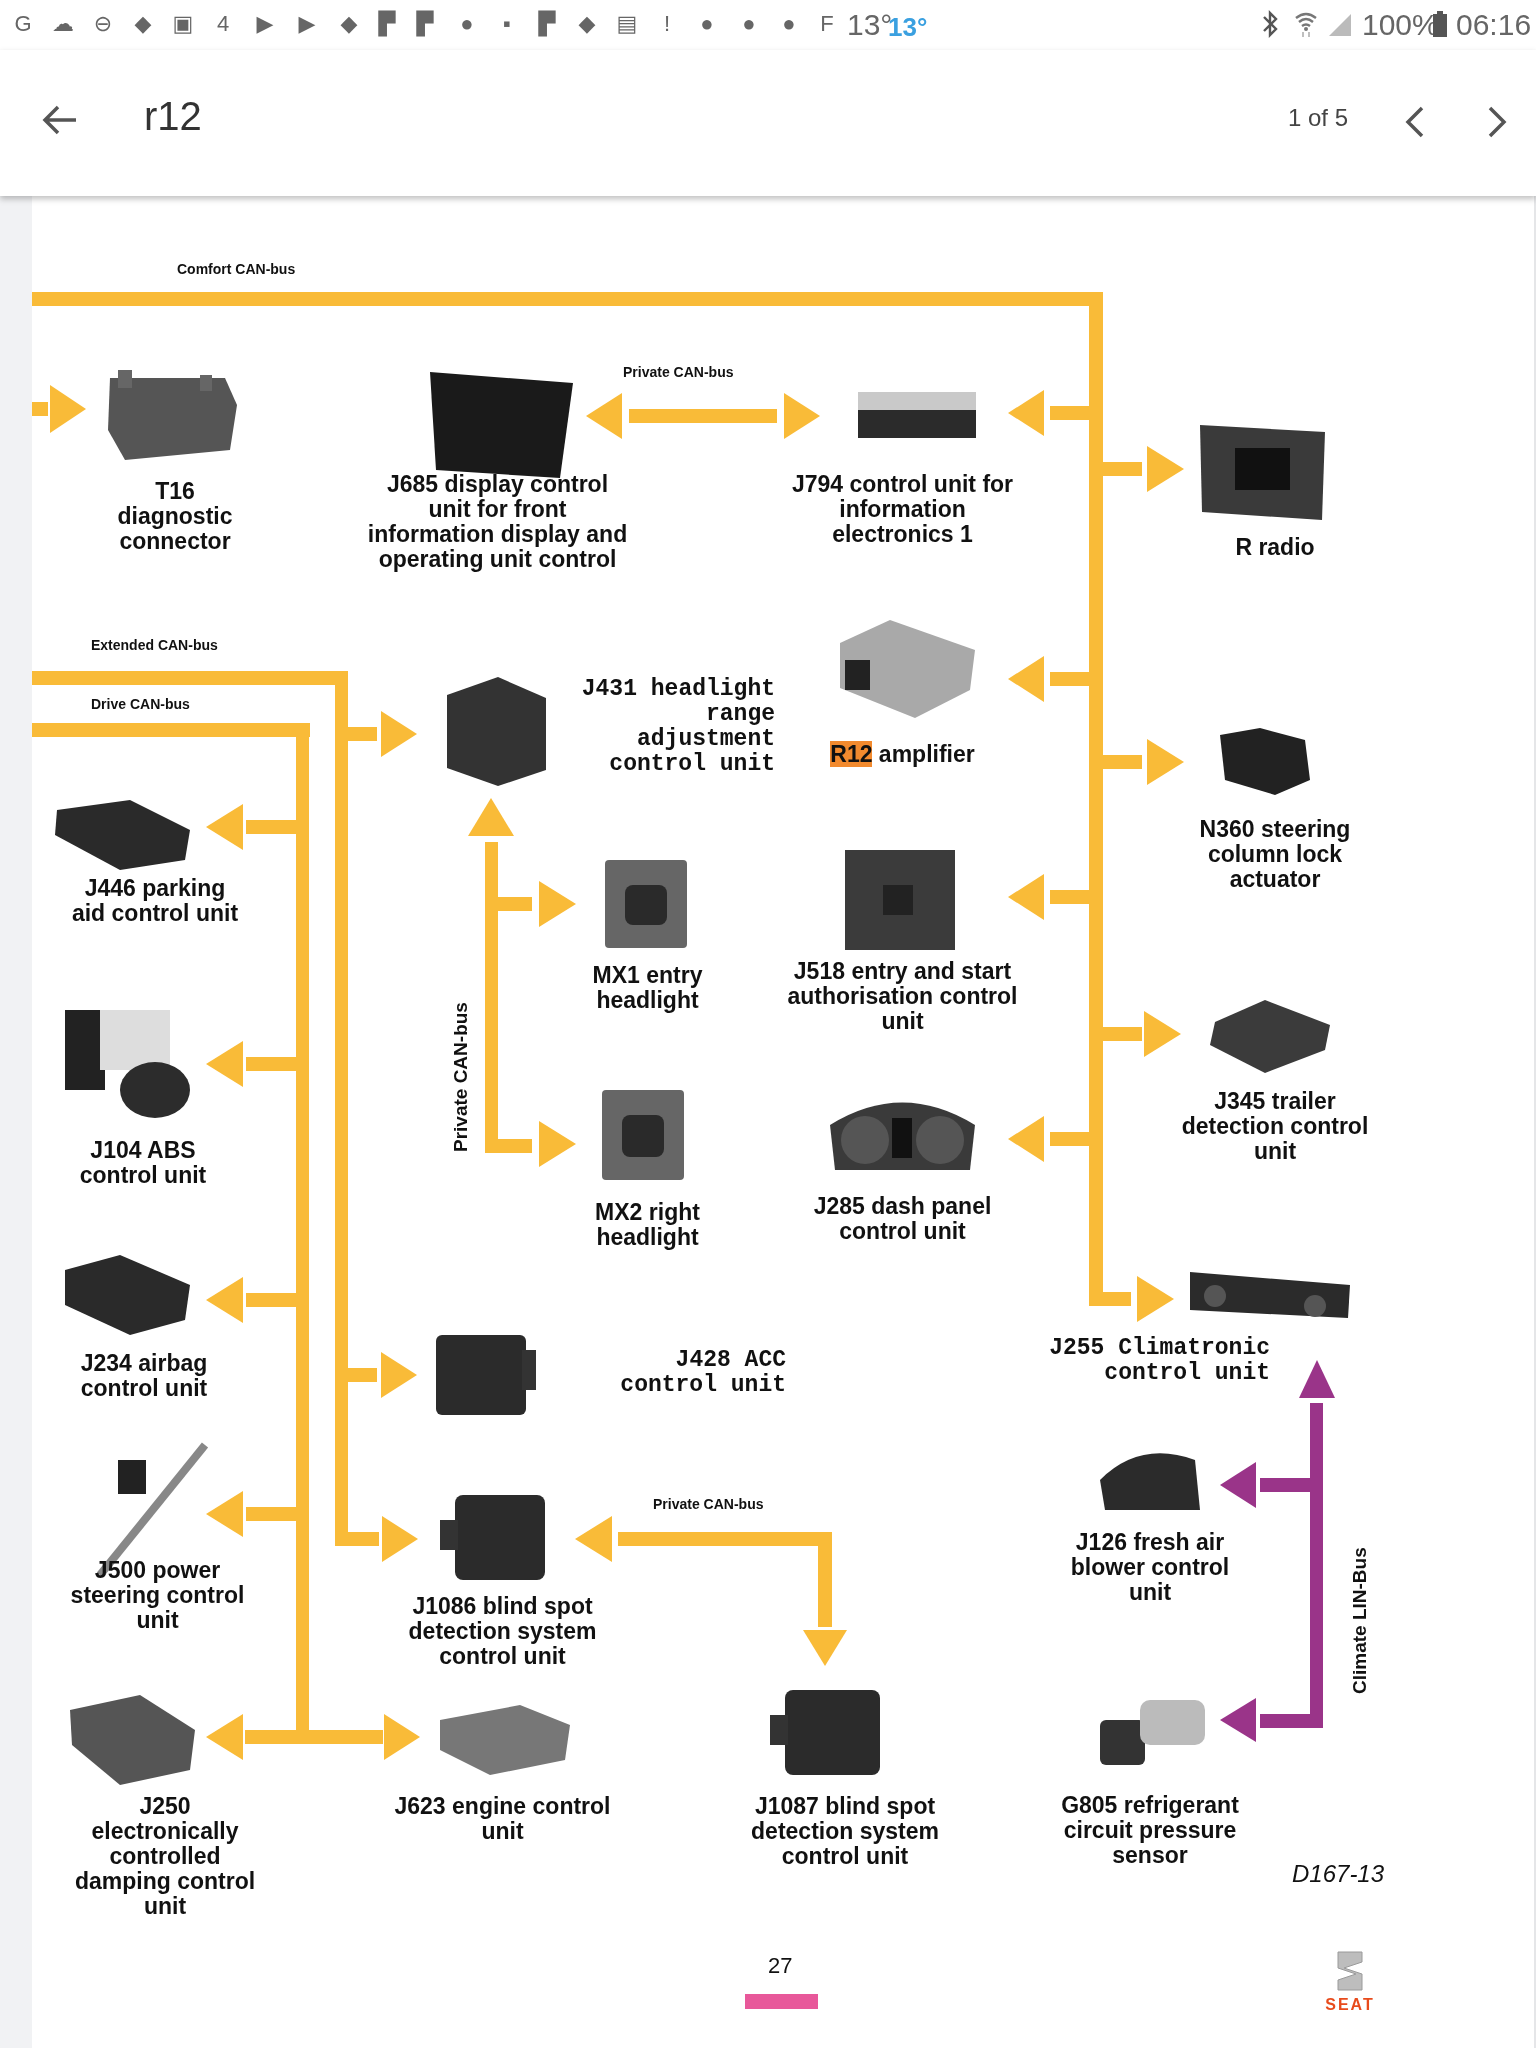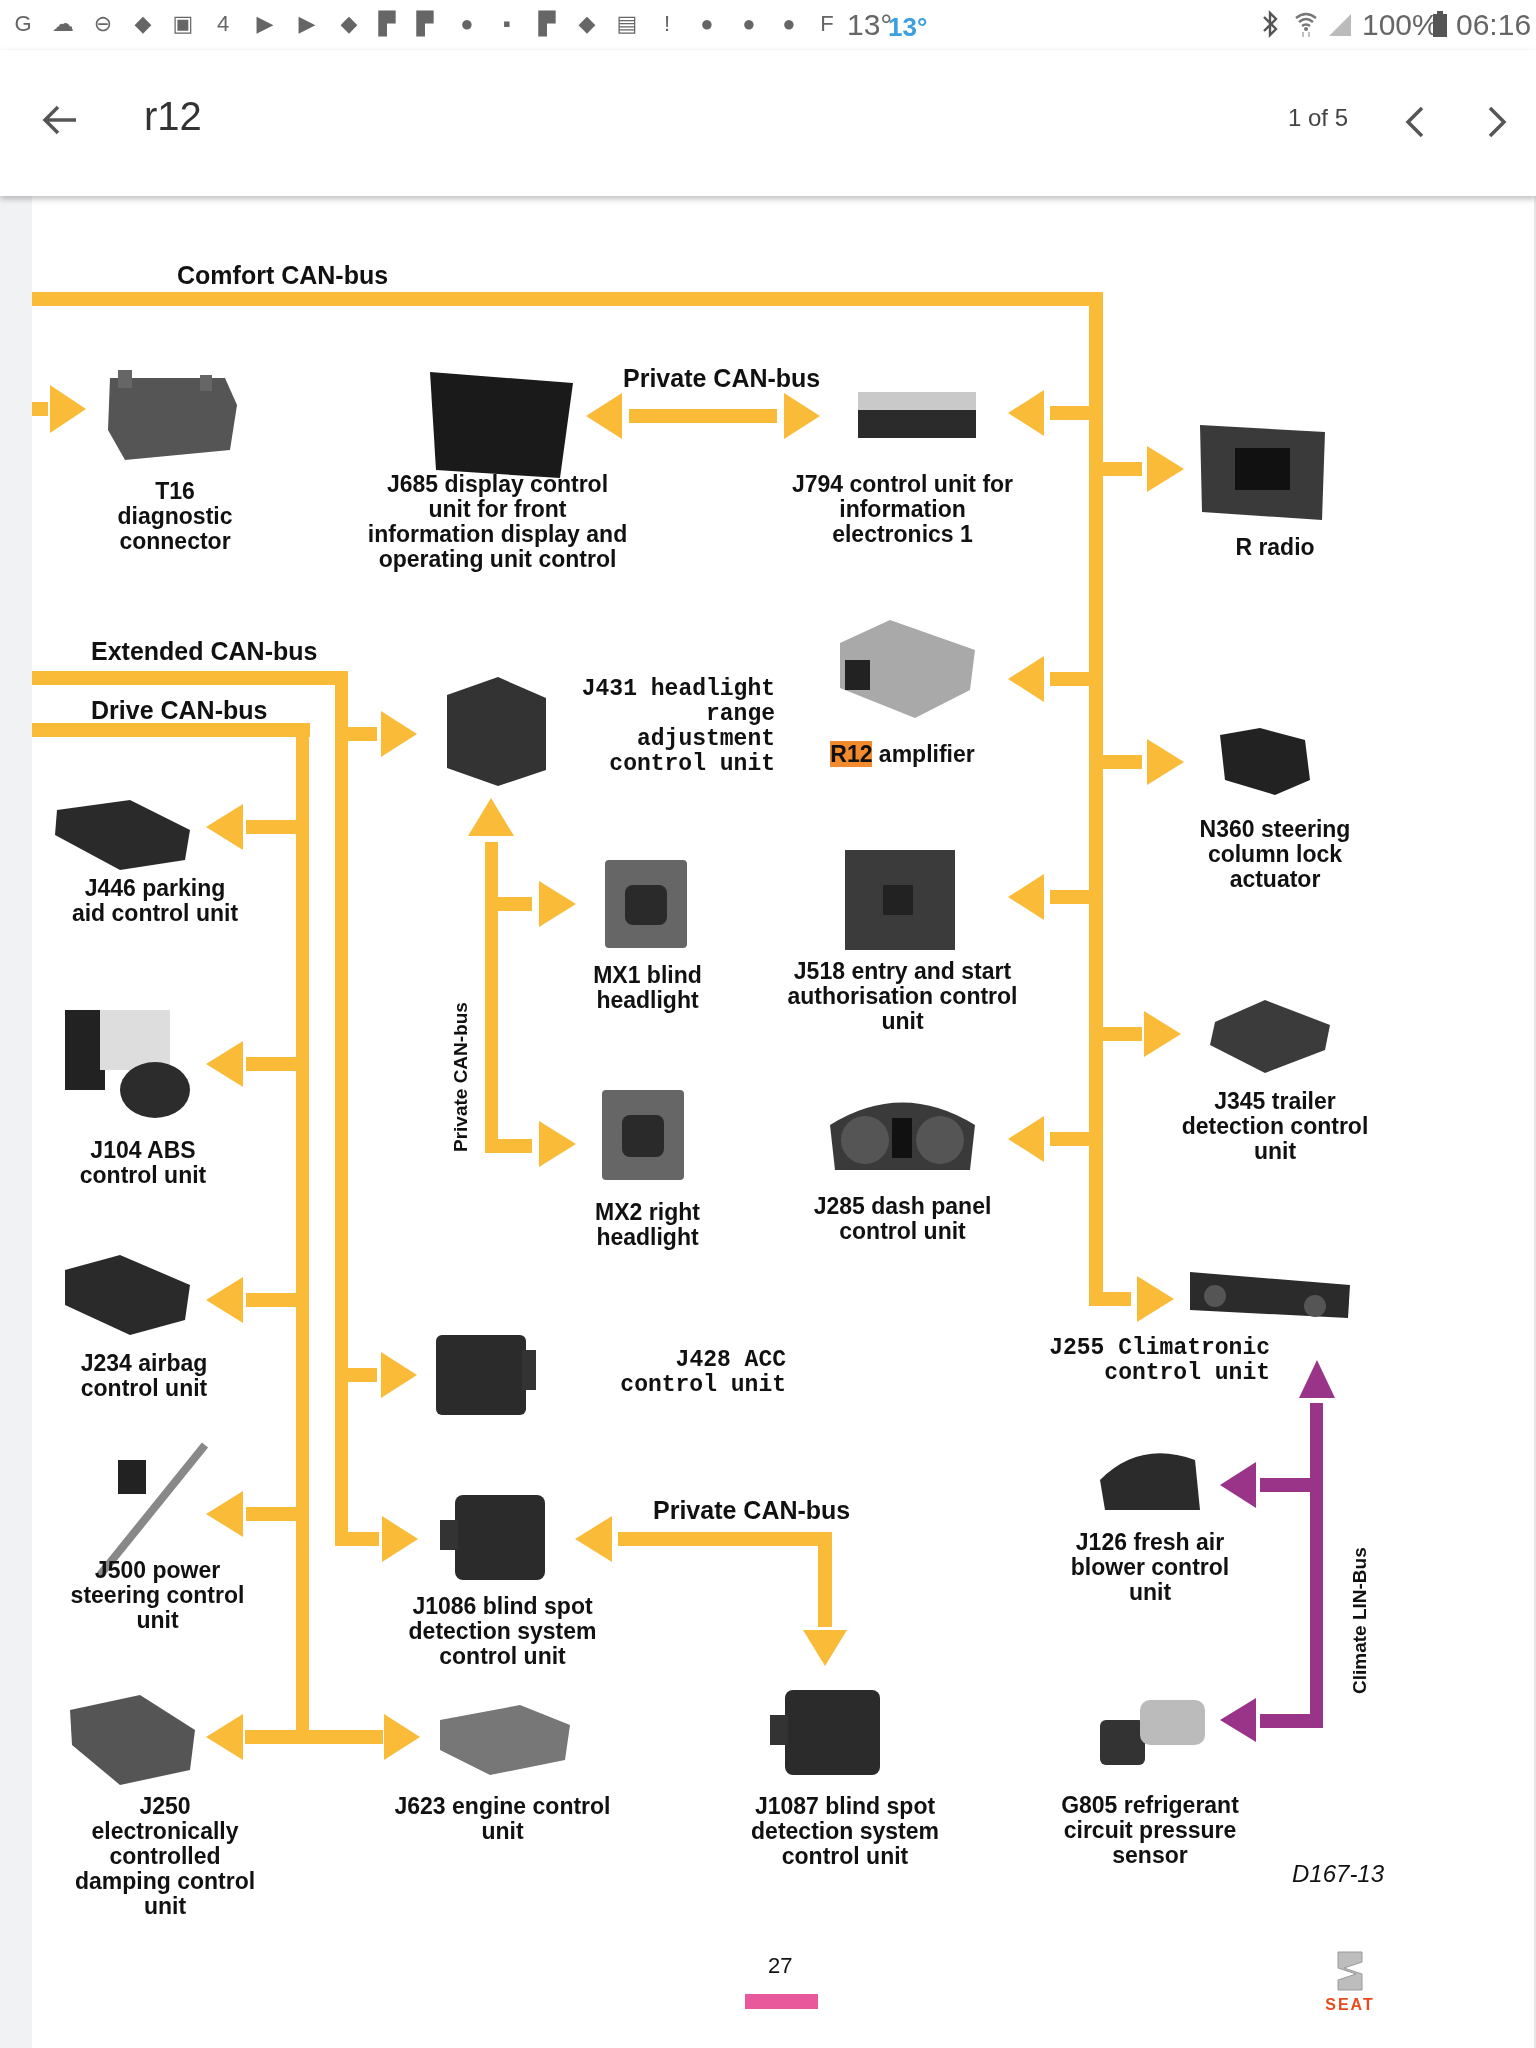--- a/index.html
+++ b/index.html
@@ -10,21 +10,21 @@
   .appbar { position:absolute; left:0; top:50px; width:1536px; height:146px; background:#fff; box-shadow:0 3px 6px rgba(0,0,0,0.25); z-index:3; }
   .appbar .back { position:absolute; left:40px; top:50px; width:40px; height:40px; cursor:pointer; }
   .appbar .title { position:absolute; left:144px; top:44px; font-size:40px; color:#333; }
   .appbar .count { position:absolute; left:1288px; top:54px; font-size:24px; color:#444; }
   .appbar .nav { position:absolute; top:54px; width:36px; height:36px; cursor:pointer; }
   .viewer { position:absolute; left:0; top:196px; width:1536px; height:1852px; background:#f1f2f4; }
   .page { position:absolute; left:32px; top:196px; width:1502px; height:1852px; background:#fff; }
   svg.diagram { position:absolute; left:0; top:0; width:1536px; height:2048px; z-index:1; }
   .lbl { position:absolute; font-size:23px; font-weight:bold; color:#111; text-align:center; line-height:25px; z-index:2; font-family:"Liberation Sans Narrow","Liberation Sans",sans-serif; }
   .lbl.left { text-align:right;font-family:Liberation Mono, monospace; }
-  .bus-lbl { position:absolute; font-size:25px; font-weight:bold; color:#111; z-index:2; }
+  .bus-lbl { position:absolute; font-size:14px; font-weight:bold; color:#111; z-index:2; }
   .vlbl { position:absolute; font-size:19px; font-weight:bold; color:#111; transform:rotate(-90deg); transform-origin:left top; white-space:nowrap; z-index:2; }
   .hl { background:#f28a2e; }
   .footer-num { position:absolute; left:768px; top:1953px; font-size:22px; color:#111; }
   .footer-bar { position:absolute; left:745px; top:1994px; width:73px; height:15px; background:#e8589a; }
   .docref { position:absolute; left:1292px; top:1860px; font-size:24px; font-style:italic; color:#111; }
   .seat { position:absolute; left:1314px; top:1950px; width:72px; z-index:2; }
   .seat-text { font-size:16px; font-weight:bold; color:#e84b1c; letter-spacing:2px; text-align:center; }
   .scrollbar { position:absolute; left:1534px; top:196px; width:2px; height:1852px; background:#e5e6e8; }
 </style>
 </head>
@@ -288,21 +288,21 @@
 <span class="vlbl" style="left:1349px; top:1694px;">Climate LIN-Bus</span>
 
 <div class="lbl" style="left:95px; top:479px; width:160px;">T16 diagnostic connector</div>
 <div class="lbl" style="left:365px; top:472px; width:265px;">J685 display control unit for front information display and operating unit control</div>
 <div class="lbl" style="left:790px; top:472px; width:225px;">J794 control unit for information electronics 1</div>
 <div class="lbl" style="left:1195px; top:535px; width:160px;">R radio</div>
 <div class="lbl left" style="left:575px; top:677px; width:200px;">J431 headlight range adjustment control unit</div>
 <div class="lbl" style="left:800px; top:742px; width:205px;"><span class="hl">R12</span><span> amplifier</span></div>
 <div class="lbl" style="left:1170px; top:817px; width:210px;">N360 steering column lock actuator</div>
 <div class="lbl" style="left:70px; top:876px; width:170px;">J446 parking aid control unit</div>
-<div class="lbl" style="left:545px; top:963px; width:205px;">MX1 blind headlight</div>
+<div class="lbl" style="left:545px; top:963px; width:205px;">MX1 entry headlight</div>
 <div class="lbl" style="left:780px; top:959px; width:245px;">J518 entry and start authorisation control unit</div>
 <div class="lbl" style="left:1170px; top:1089px; width:210px;">J345 trailer detection control unit</div>
 <div class="lbl" style="left:58px; top:1138px; width:170px;">J104 ABS control unit</div>
 <div class="lbl" style="left:545px; top:1200px; width:205px;">MX2 right headlight</div>
 <div class="lbl" style="left:795px; top:1194px; width:215px;">J285 dash panel control unit</div>
 <div class="lbl" style="left:54px; top:1351px; width:180px;">J234 airbag control unit</div>
 <div class="lbl left" style="left:566px; top:1348px; width:220px;">J428 ACC control unit</div>
 <div class="lbl left" style="left:1045px; top:1336px; width:225px;">J255 Climatronic control unit</div>
 <div class="lbl" style="left:60px; top:1558px; width:195px;">J500 power steering control unit</div>
 <div class="lbl" style="left:390px; top:1594px; width:225px;">J1086 blind spot detection system control unit</div>

